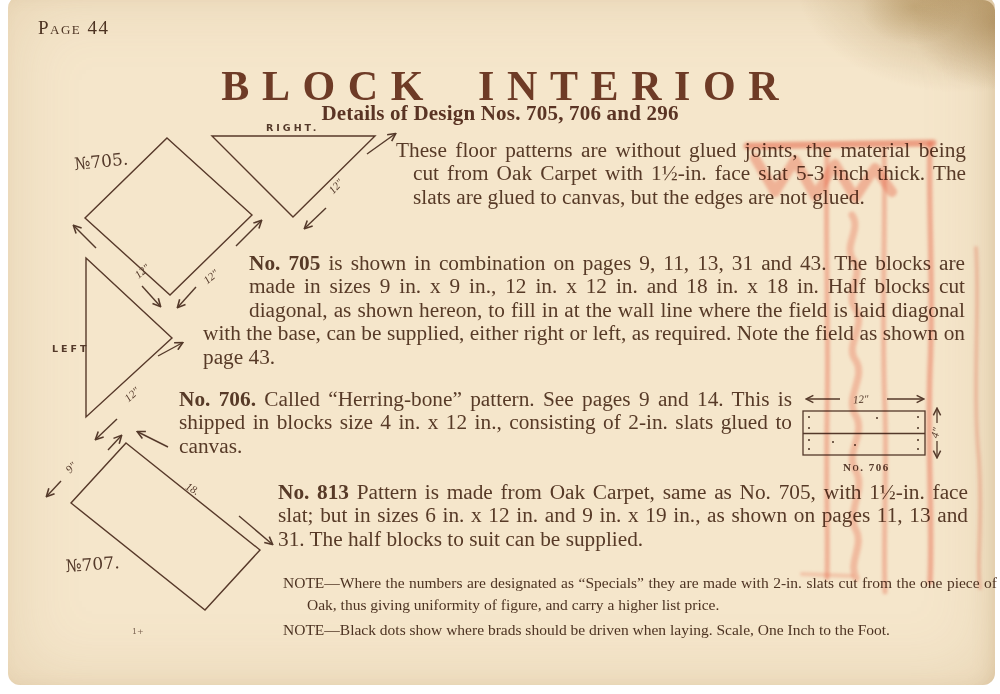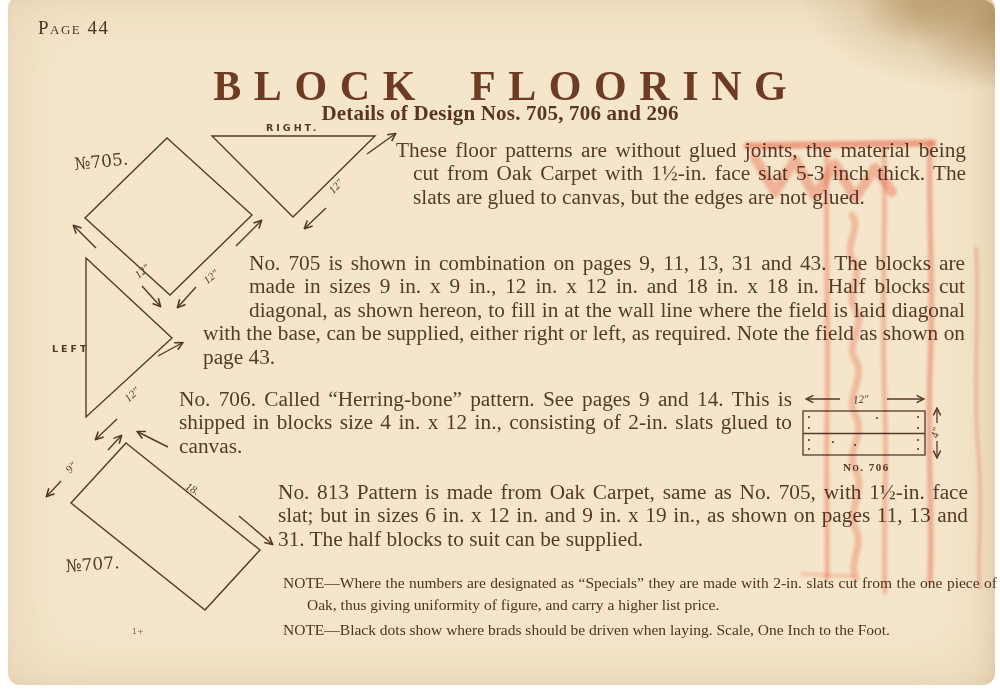--- a/index.html
+++ b/index.html
@@ -21,21 +21,21 @@
   .title{left:0;top:62px;width:1000px;margin:0;text-align:center;font-size:42px;font-weight:bold;
         color:#6e3b26;letter-spacing:.30em;word-spacing:.45em;text-indent:.30em;}
   .subtitle{left:0;top:101px;width:1000px;margin:0;text-align:center;font-size:21px;
         font-weight:bold;color:#5a3424;letter-spacing:.2px;}
   .para{font-size:21.3px;line-height:23.4px;color:#573a27;text-align:justify;}
   .para-intro{left:396px;top:139px;width:553px;padding-left:17px;text-indent:-17px;}
   .para-705{left:203px;top:252px;width:762px;}
   .para-706{left:179px;top:388px;width:613px;}
   .para-707{left:278px;top:481px;width:690px;}
   .indent-spacer{float:left;width:46px;height:68px;}
-  .lead{font-weight:normal;}
+  .lead{font-weight:bold;}
   .note{font-size:15.5px;line-height:21.5px;font-weight:normal;color:#4d3322;text-align:justify;}
   .note-1{left:283px;top:572px;width:690px;padding-left:24px;text-indent:-24px;}
   .note-2{left:283px;top:619px;width:690px;}
   svg .outline{fill:none;stroke:#57392a;stroke-width:1.4;}
   svg text{fill:#54392a;}
   .dim{font:italic 11px "Liberation Serif",serif;}
   .handlabel{font:17px "DejaVu Serif",serif;}
   .capslabel{font:bold 9.5px "DejaVu Sans",sans-serif;letter-spacing:3px;}
   .d706label{font:bold 11px "Liberation Serif",serif;font-variant:small-caps;letter-spacing:1.5px;}
   .tinymark{font:8px "DejaVu Serif",serif;opacity:.75;}
@@ -43,21 +43,21 @@
          filter:blur(1.4px);mix-blend-mode:multiply;}
 </style>
 </head>
 <body>
 
 <div class="canvas">
   <div class="page"></div>
   <div class="stain"></div>
 
   <div class="abs page-label">Page 44</div>
-  <h1 class="abs title">BLOCK FLOORING</h1>
+  <h1 class="abs title">BLOCK INTERIOR</h1>
   <h2 class="abs subtitle">Details of Design Nos. 705, 706 and 296</h2>
 
   <svg class="abs" style="left:30px;top:120px;" width="370" height="550" viewBox="0 0 370 550">
     <defs>
       <pattern id="hA" width="40" height="12.6" patternUnits="userSpaceOnUse" patternTransform="rotate(-44)">
         <line x1="0" y1="0" x2="40" y2="0" stroke="#5d4231" stroke-width="1.1"></line>
         <circle cx="7" cy="3.5" r="0.9" fill="#4a3223"></circle>
         <circle cx="27" cy="9.5" r="0.9" fill="#4a3223"></circle>
       </pattern>
       <pattern id="hB" width="40" height="13" patternUnits="userSpaceOnUse" patternTransform="rotate(43)">

